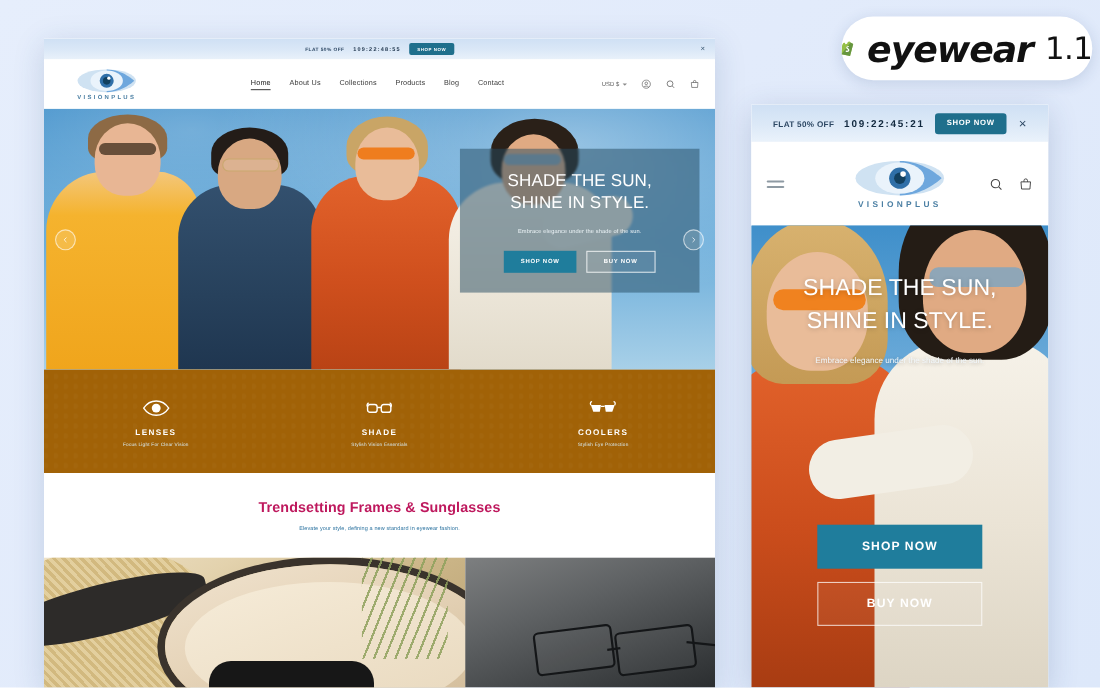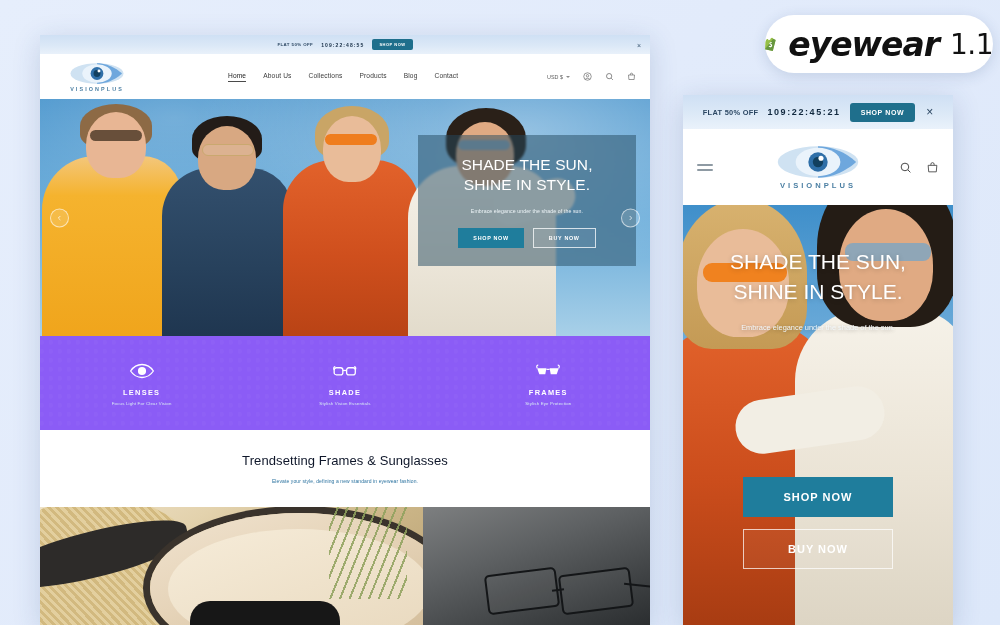--- a/index.html
+++ b/index.html
@@ -122,36 +122,36 @@
   .carousel-btn{
     position:absolute;top:50%;transform:translateY(-50%);
     width:17px;height:17px;border-radius:50%;border:1px solid rgba(255,255,255,.6);
     background:rgba(255,255,255,.14);display:flex;align-items:center;justify-content:center;
     color:#fff;font-size:7px;cursor:pointer;
   }
   .carousel-prev{left:10px;} .carousel-next{right:10px;}
 
   
   .features{
-    height:94px;background:#8b5cf6;display:flex;align-items:center;
+    height:94px;background:#a16207;display:flex;align-items:center;
     position:relative;overflow:hidden;
   }
   .features::after{
     content:"";position:absolute;inset:0;
     background:radial-gradient(circle at 16% 70%, rgba(255,255,255,.05) 0 2px, transparent 3px) 0 0/9px 9px;
     opacity:.5;pointer-events:none;
   }
   .feat{flex:1;display:flex;flex-direction:column;align-items:center;gap:4px;}
   .feat svg{width:26px;height:20px;color:#fff;}
   .feat-title{color:#fff;font-size:7.4px;letter-spacing:1.3px;font-weight:600;margin-top:3px;}
   .feat-desc{color:#d9ecf3;font-size:4.3px;letter-spacing:.2px;}
 
   
   .trend{height:77px;background:#fff;display:flex;flex-direction:column;align-items:center;justify-content:center;gap:10px;}
-  .trend-h{font-size:13px;color:#0f172a;font-weight:400;letter-spacing:.1px;}
+  .trend-h{font-size:13px;color:#be185d;font-weight:700;letter-spacing:.1px;}
   .trend-sub{font-size:5px;color:#2c73a0;letter-spacing:.1px;}
 
   
   .pstrip{height:118px;display:flex;}
   .pcard{position:relative;overflow:hidden;}
   .pcard.left{width:383px;background:linear-gradient(150deg,#efe3c9 0%,#e3d2ad 30%,#cbb587 62%,#b79f72 100%);}
   .pcard.right{width:227px;background:linear-gradient(160deg,#7d7f80 0%,#5e6163 38%,#3c3f41 78%,#2b2e30 100%);}
   .hat{position:absolute;left:-46px;top:-10px;width:210px;height:150px;border-radius:50%;
        background:repeating-linear-gradient(46deg,#e3cf9e 0 3px,#d2b97f 3px 6px);}
   .hatband{position:absolute;left:-40px;top:24px;width:190px;height:46px;background:#2d2b29;border-radius:50%/40%;transform:rotate(-14deg);}
@@ -347,21 +347,21 @@
       <span class="feat-desc">Stylish Vision Essentials</span>
     </div>
     <div class="feat">
       <svg viewBox="0 0 48 26">
         <path d="M4 8h17l-2 11H8z" fill="#fff"></path>
           <path d="M27 8h17l-4 11h-11z" fill="#fff"></path>
         <path d="M21 10h6" stroke="#fff" stroke-width="2.2"></path>
         <path d="M4 8C2 4 4 2 6 2" stroke="#fff" stroke-width="2.2" fill="none"></path>
         <path d="M44 8c2-4 0-6-2-6" stroke="#fff" stroke-width="2.2" fill="none"></path>
       </svg>
-      <span class="feat-title">FRAMES</span>
+      <span class="feat-title">COOLERS</span>
       <span class="feat-desc">Stylish Eye Protection</span>
     </div>
   </div>
 
   <div class="trend">
     <div class="trend-h">Trendsetting Frames &amp; Sunglasses</div>
     <div class="trend-sub">Elevate your style, defining a new standard in eyewear fashion.</div>
   </div>
 
   <div class="pstrip">

